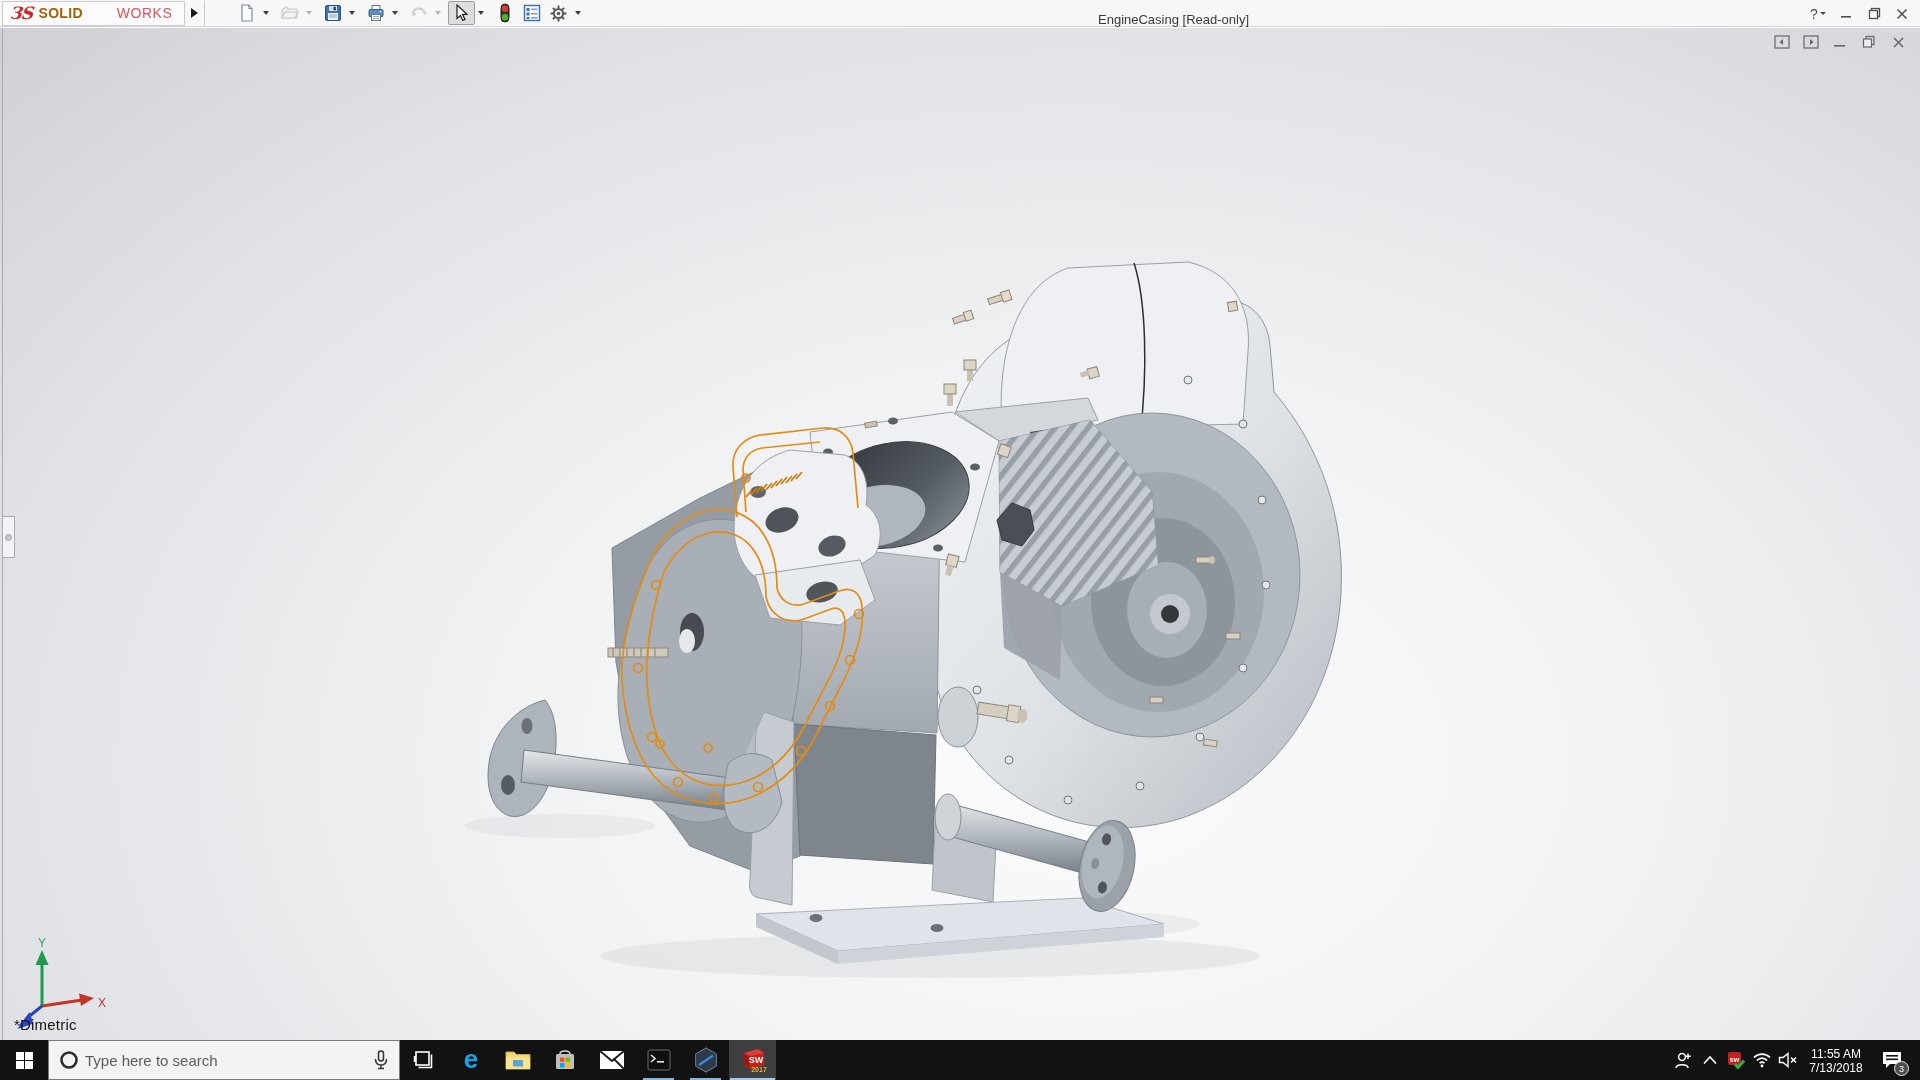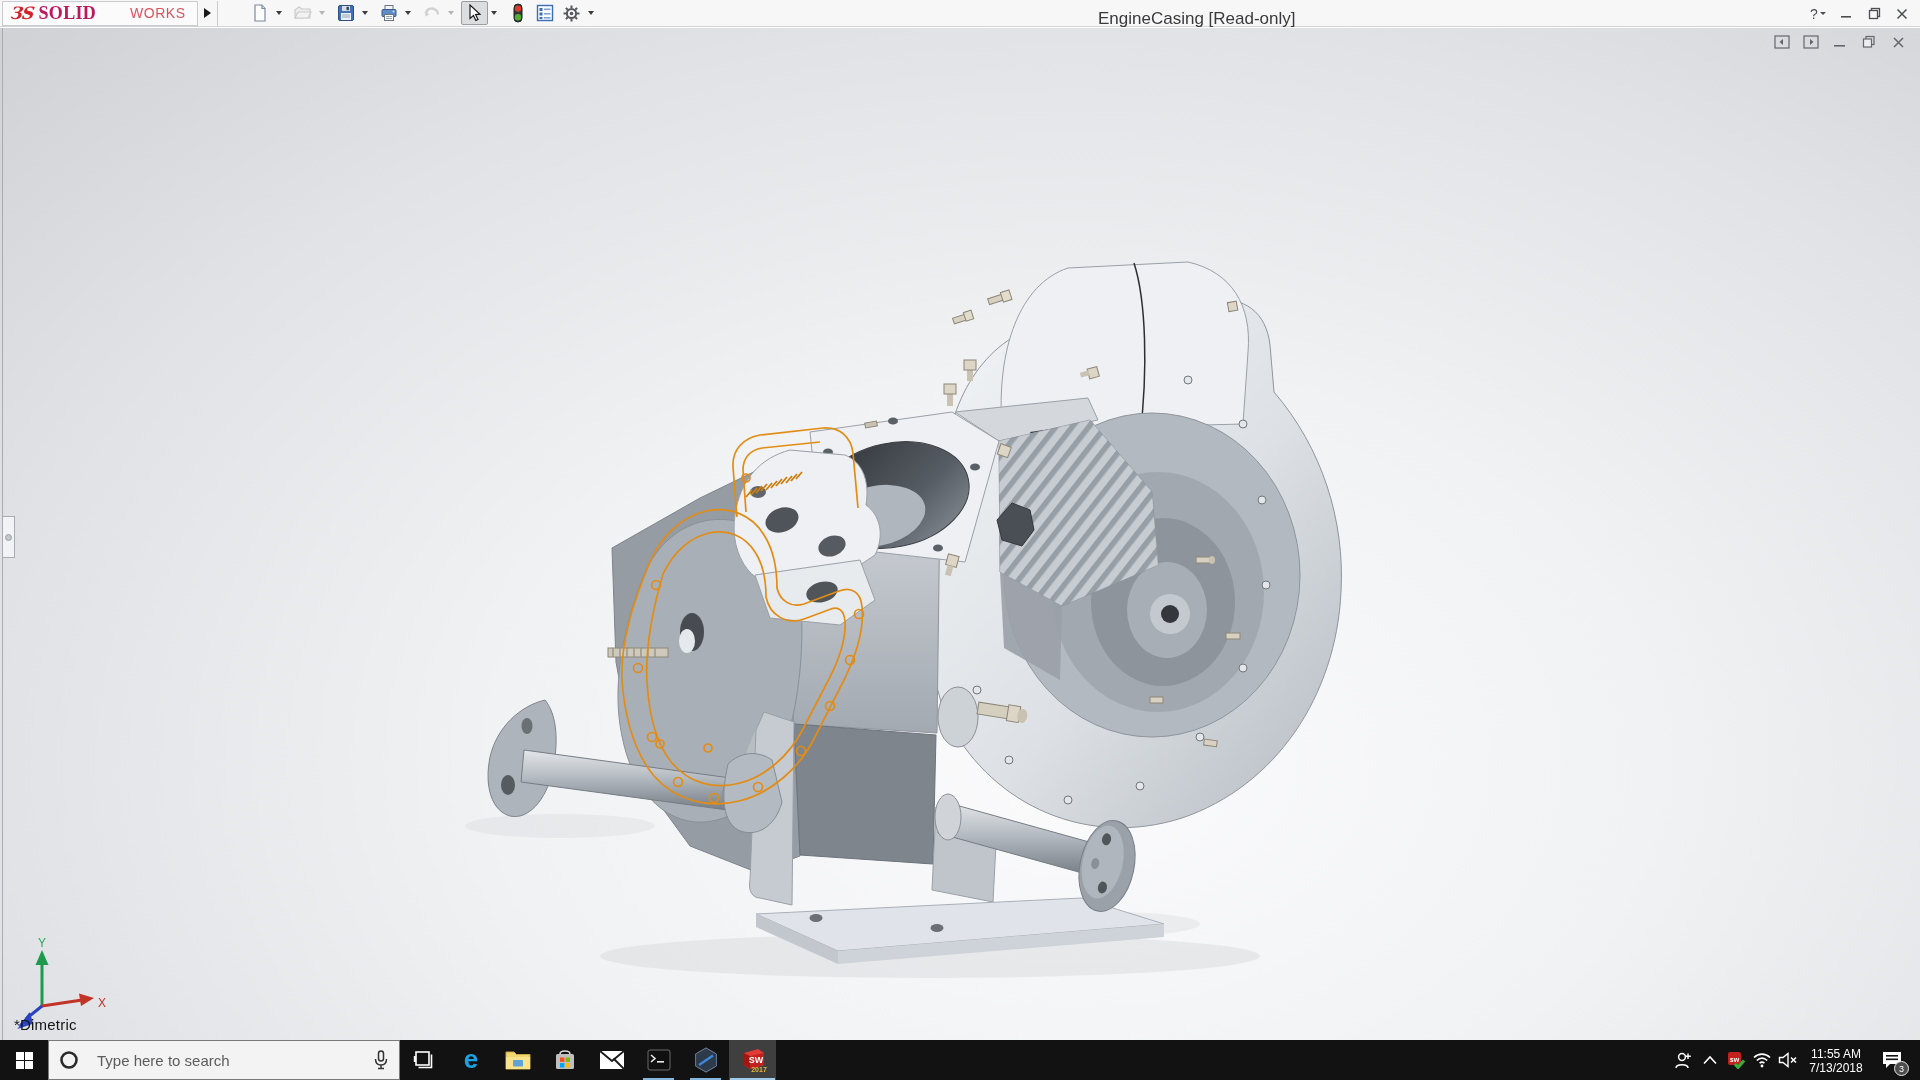--- a/index.html
+++ b/index.html
@@ -2,50 +2,50 @@
 <html><head>
 <meta charset="utf-8">
 <style>
   * { box-sizing: border-box; margin:0; padding:0; }
   html,body { width:1920px; height:1080px; overflow:hidden; font-family:"Liberation Sans",sans-serif; background:#fff; }
 
   
   .titlebar { position:absolute; top:0; left:0; width:1920px; height:27px; background:#f7f7f8; border-bottom:1px solid #d2d4d7; display:flex; align-items:center; z-index:30; }
   .logo-btn { height:25px; margin-left:2px; padding:0 12px 0 8px; display:flex; align-items:center; gap:2px; background:#fbfbfc; border:1px solid #c9cbce; cursor:default; }
   .logo-mark { font-family:"DejaVu Serif",serif; font-style:italic; font-weight:bold; font-size:17px; color:#d2232a; letter-spacing:-1px; transform:skewX(-8deg); }
-  .logo-bold { font-size:18px; font-weight:bold; color:#be185d; letter-spacing:.3px; margin-left:3px;font-family:Liberation Serif, serif; }
+  .logo-bold { font-size:14px; font-weight:bold; color:#a16207; letter-spacing:.3px; margin-left:3px; }
   .logo-light { font-size:14px; font-weight:normal; color:#d9555b; letter-spacing:.5px;margin-left:32px; }
   .flyout { width:20px; height:25px; border-right:1px solid #c9cbce; display:flex; align-items:center; justify-content:center; }
   .flyout-tri { width:0;height:0;border-left:7px solid #1a1a1a;border-top:5px solid transparent;border-bottom:5px solid transparent; }
   .qtoolbar { display:flex; align-items:center; margin-left:28px; height:27px; }
   .tbtn { width:27px; height:24px; display:flex; align-items:center; justify-content:center; border:1px solid transparent; border-radius:2px; }
   .tbtn.pressed { background:#dcddde; border-color:#9a9da1; }
   .dd { width:12px; height:24px; display:flex; align-items:center; justify-content:center; margin-right:4px; }
   .dd i { width:0;height:0;border-top:4px solid #3c3c3c;border-left:3.5px solid transparent;border-right:3.5px solid transparent; }
   .disabled { opacity:.35; filter:grayscale(100%); }
-  .tb-title { position:absolute; left:1098px; top:0; height:38px; display:flex; align-items:center; font-size:17px; color:#3a3a3c; }
+  .tb-title { position:absolute; left:1098px; top:0; height:38px; display:flex; align-items:center; font-size:13px; color:#3a3a3c; }
   .win-ctrls { position:absolute; right:4px; top:0; height:27px; display:flex; align-items:center; }
   .wbtn { min-width:28px; height:27px; display:flex; align-items:center; justify-content:center; color:#4c4e52; font-size:14px; gap:2px; }
   .wbtn .mini-dd { width:0;height:0;border-top:3.5px solid #4c4e52;border-left:3px solid transparent;border-right:3px solid transparent; }
 
   
   .viewport { position:absolute; top:28px; left:0; width:1920px; height:1018px;
     background:radial-gradient(ellipse at 56% 72%, #fbfbfc 0%, #f1f2f4 38%, #e0e2e5 72%, #cfd1d5 100%); }
   .vp-border { position:absolute; left:2px; top:0; bottom:0; width:1px; background:#a8abaf; }
   .panel-handle { position:absolute; left:3px; top:488px; width:12px; height:42px; background:#f2f3f5; border:1px solid #a8abaf; border-left:none; display:flex; align-items:center; justify-content:center; }
   .panel-handle b { width:7px; height:7px; border-radius:50%; background:#c3c6ca; border:1px solid #9ea1a5; }
   .doc-ctrls { position:absolute; top:5px; right:12px; display:flex; align-items:center; gap:9px; }
   .dbtn { width:20px; height:18px; display:flex; align-items:center; justify-content:center; }
   .model-svg { position:absolute; inset:0; width:100%; height:100%; }
   .orient-label { position:absolute; left:14px; top:988px; font-size:15px; font-weight:normal; color:#151515; letter-spacing:.2px; }
 
   
   .taskbar { position:absolute; left:0; bottom:0; width:1920px; height:40px; background:#121212; display:flex; align-items:stretch; z-index:40; color:#fff; }
   .start { width:48px; display:flex; align-items:center; justify-content:center; }
-  .search { width:352px; background:#f3f3f3; border:1px solid #7a7a7a; display:flex; align-items:center; padding:0 10px; gap:18px; }
+  .search { width:352px; background:#f3f3f3; border:1px solid #7a7a7a; display:flex; align-items:center; padding:0 10px; gap:6px; }
   .search-txt { font-size:15px; color:#5c5c5c; flex:1; }
   .tk-ico { width:47px; position:relative; display:flex; align-items:center; justify-content:center; }
   .tk-ico.active { background:#3f3f3f; }
   .uline { position:absolute; bottom:0; left:8px; right:8px; height:2px; background:#86b6dc; }
   .uline.full { left:1px; right:1px; background:#9fc9e8; }
   .tray { margin-left:auto; display:flex; align-items:center; }
   .tray-ico { width:26px; height:40px; display:flex; align-items:center; justify-content:center; }
   .clock { width:70px; text-align:center; font-size:12px; line-height:14px; padding-top:1px; }
   .action { width:42px; height:40px; position:relative; display:flex; align-items:center; justify-content:center; }
   .badge { position:absolute; right:4px; bottom:4px; min-width:15px; height:15px; border-radius:8px; background:#4d4d4d; border:1px solid #e6e6e6; color:#fff; font-size:9px; display:flex; align-items:center; justify-content:center; }

